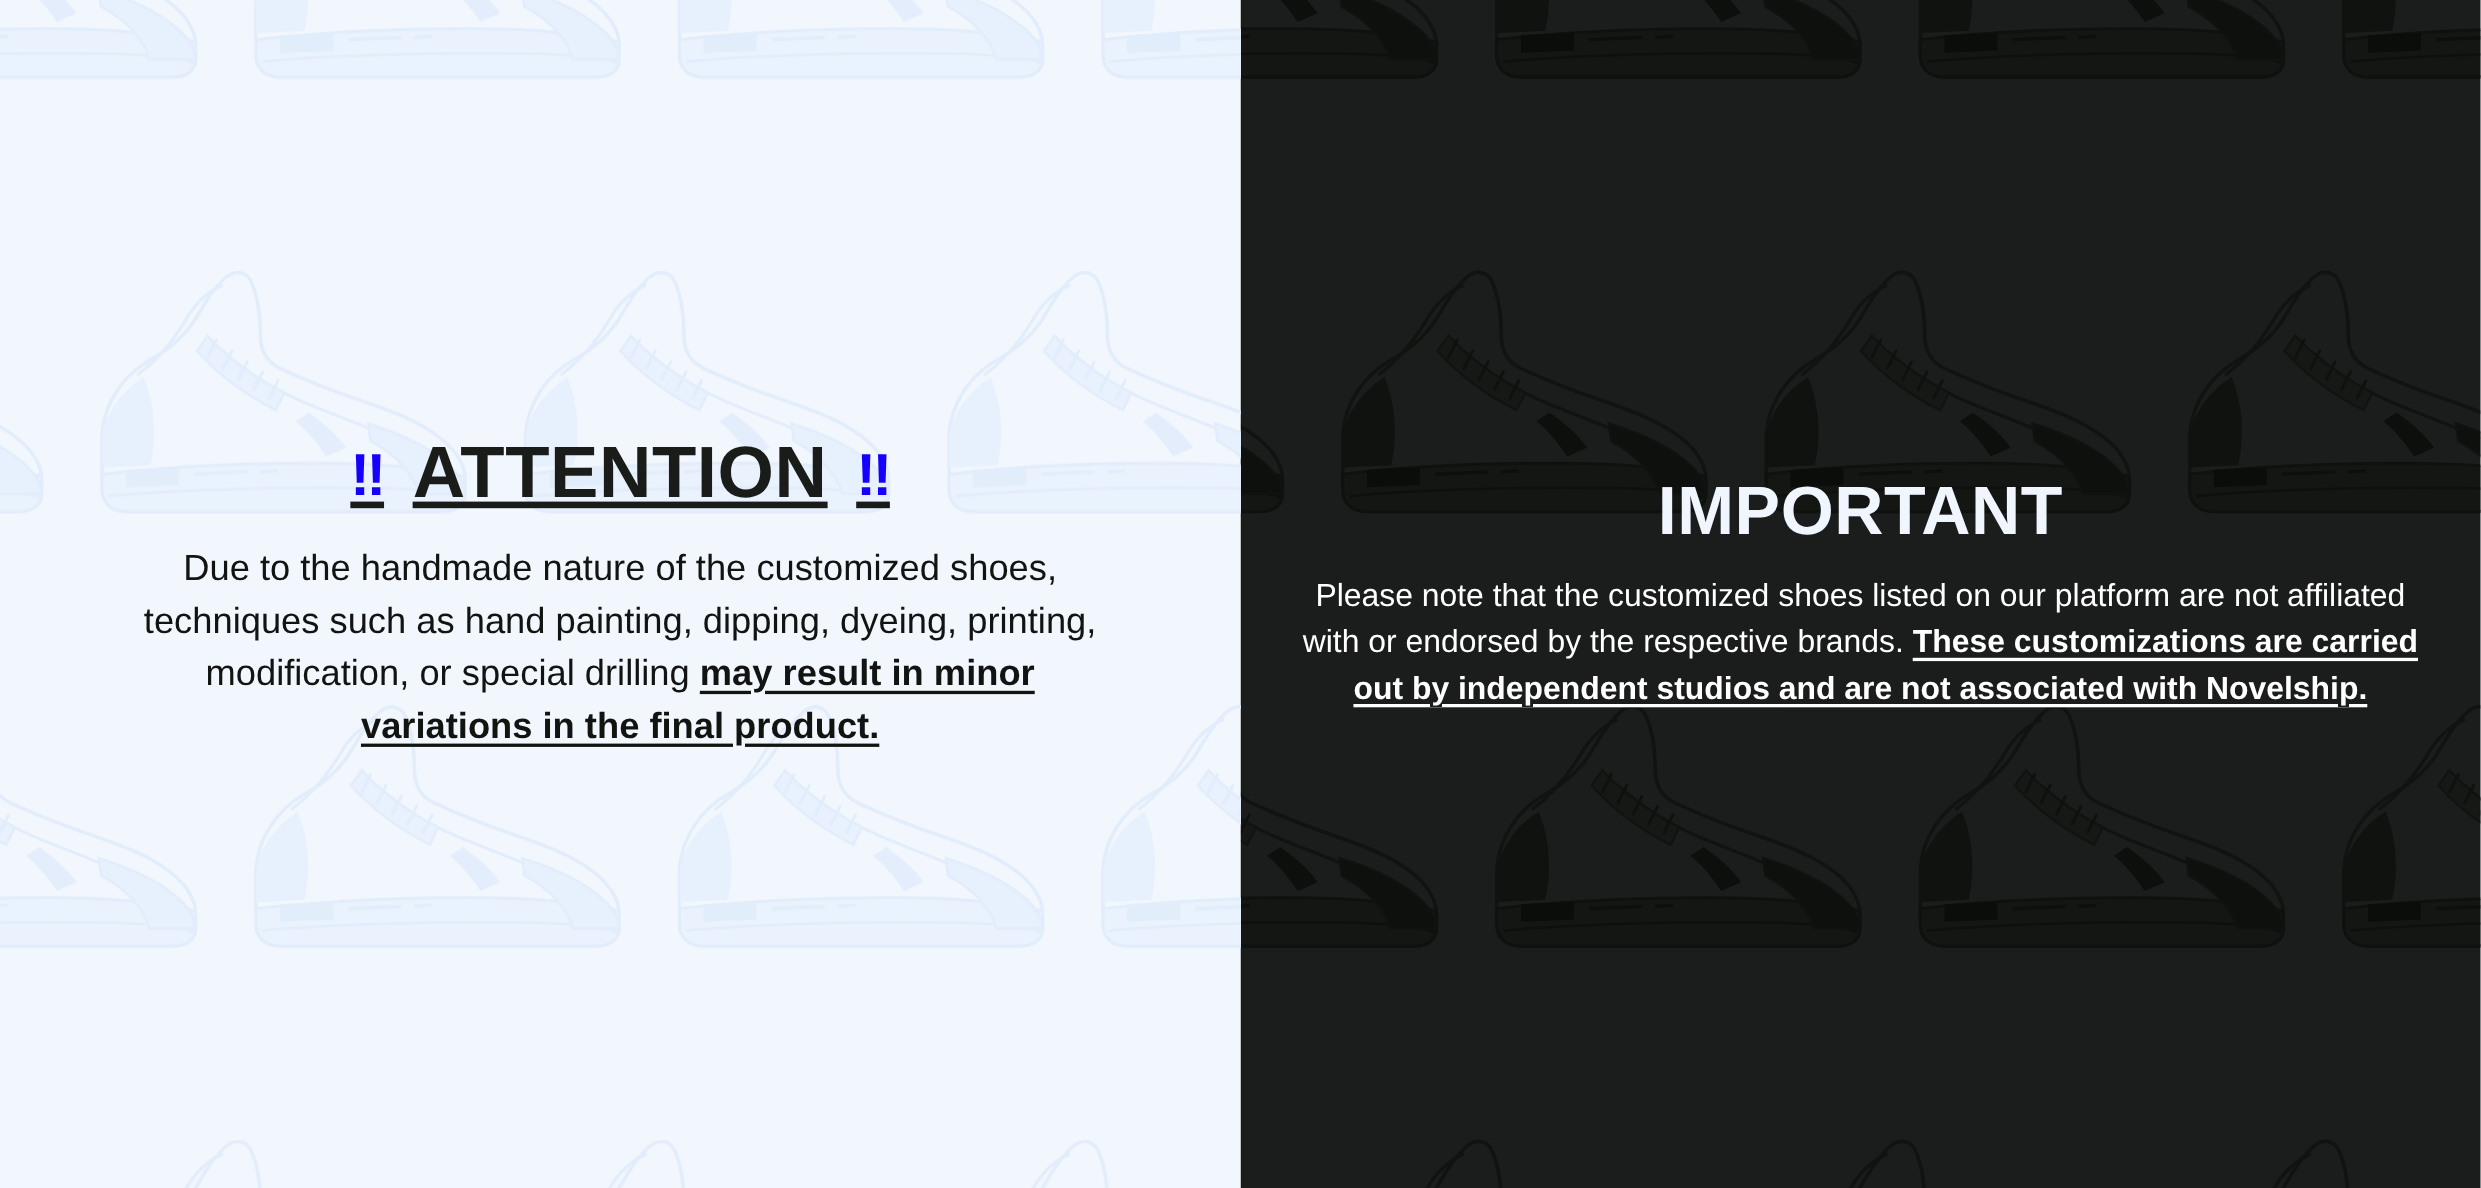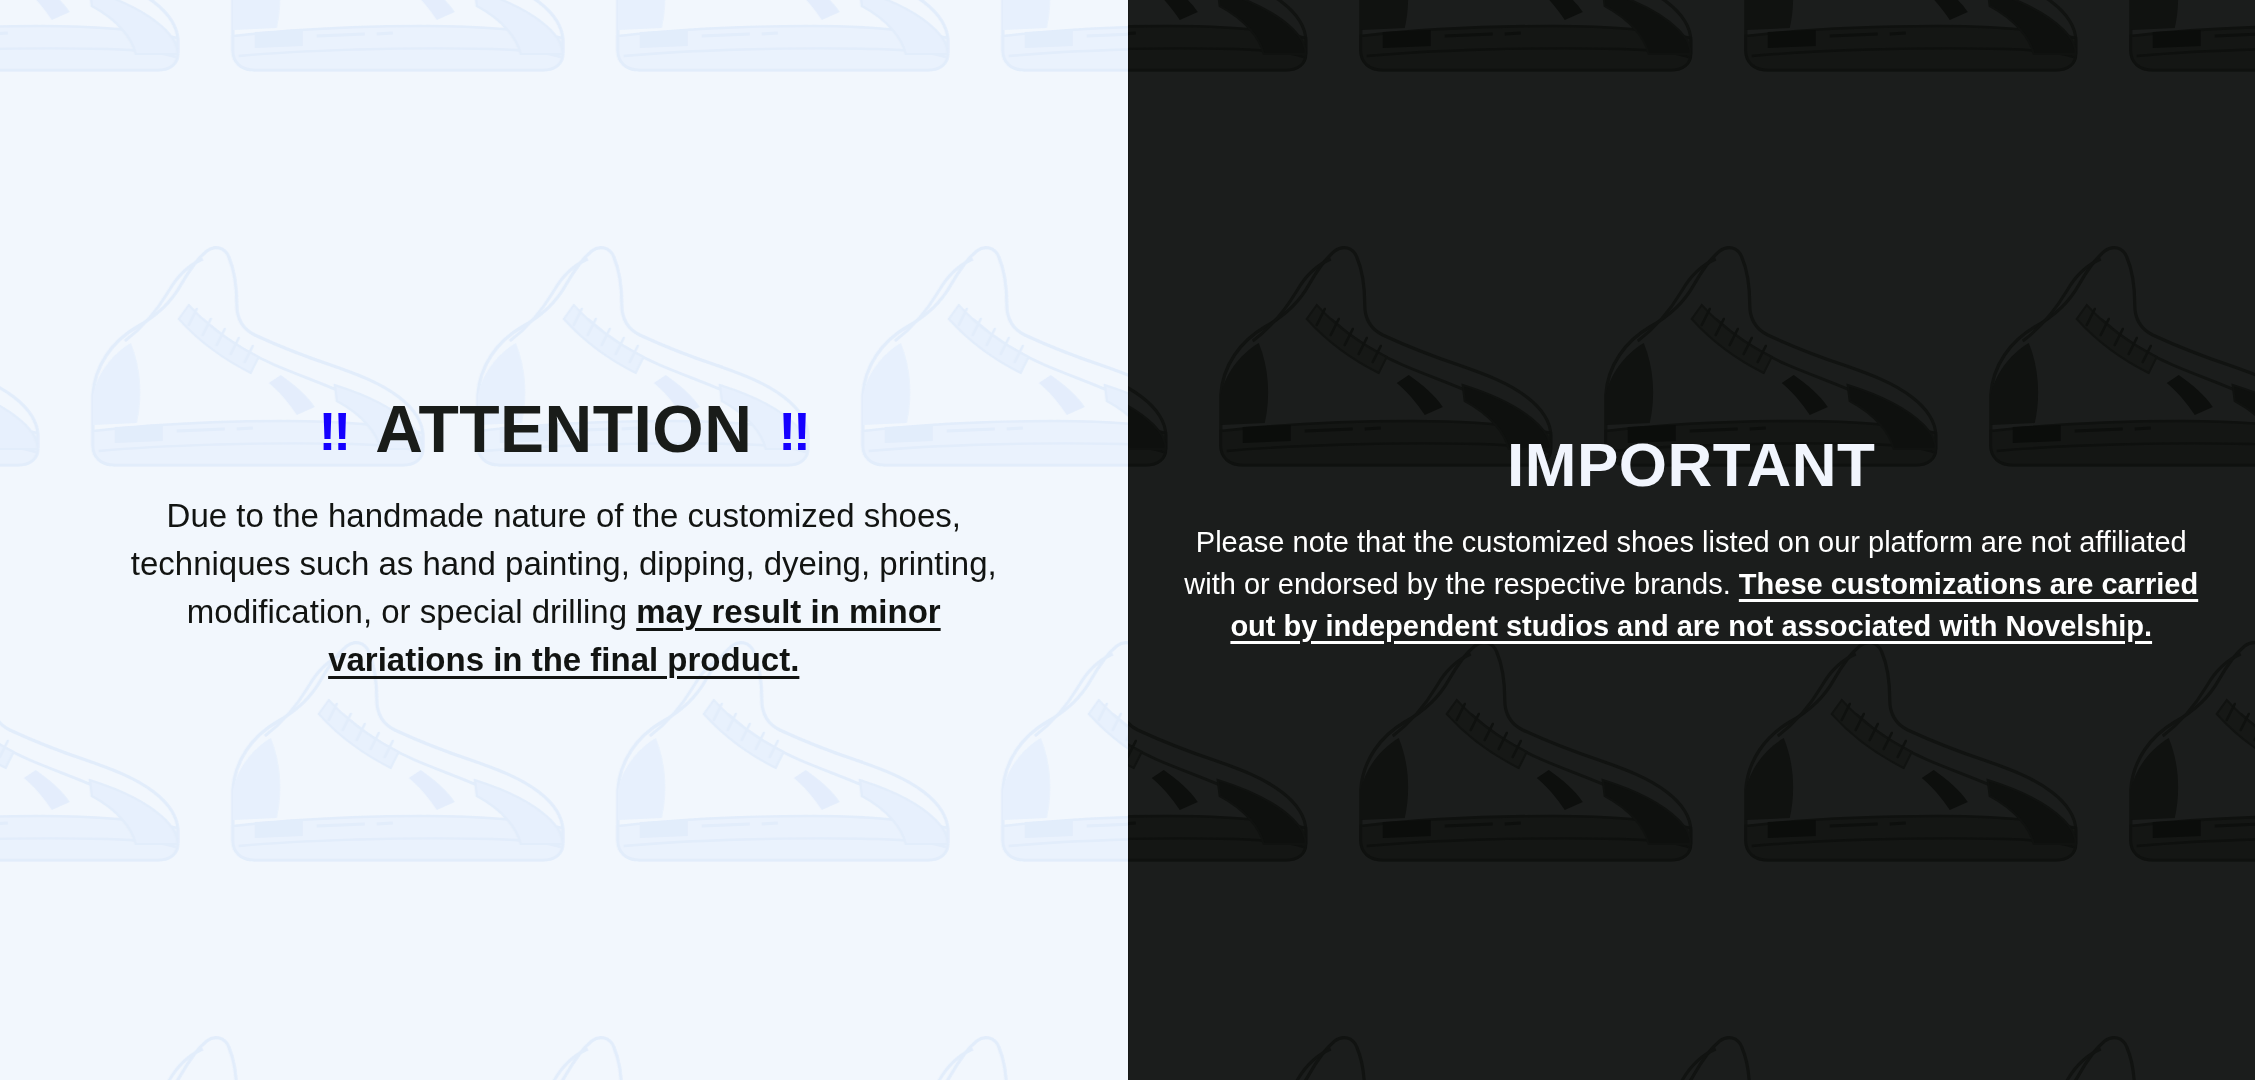--- a/index.html
+++ b/index.html
@@ -61,20 +61,21 @@
     letter-spacing: 0.5px;
     line-height: 1.0;
     font-stretch: condensed;
   }
 
   .heading--light {
     font-size: 66px;
     color: #191c19;
     margin-bottom: 30px;
     white-space: nowrap;
+    text-decoration: underline;
   }
   .heading--light .bang {
     color: #1500ff;
     font-size: 54px;
     vertical-align: 2px;
     letter-spacing: -2px;
   }
   .heading--light .bang.left  { margin-right: 26px; }
   .heading--light .bang.right { margin-left: 26px; }
 

